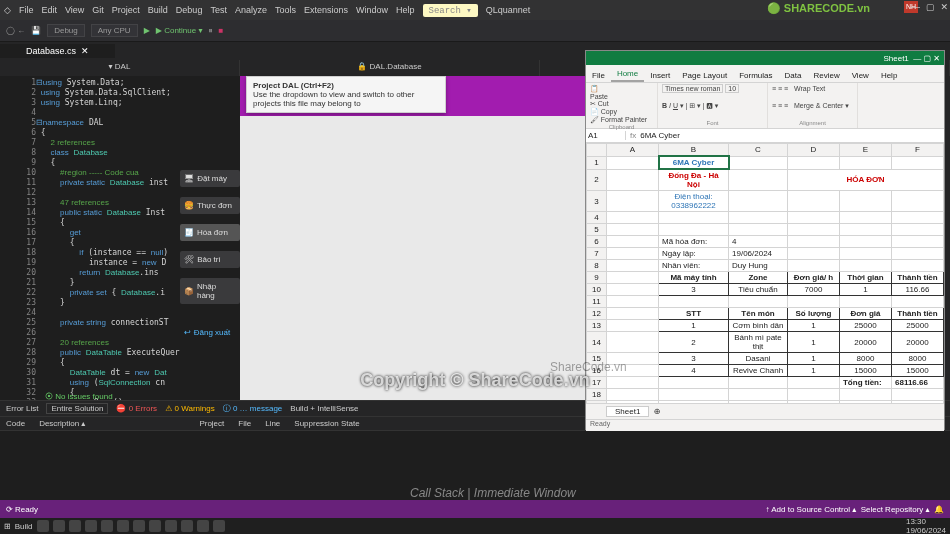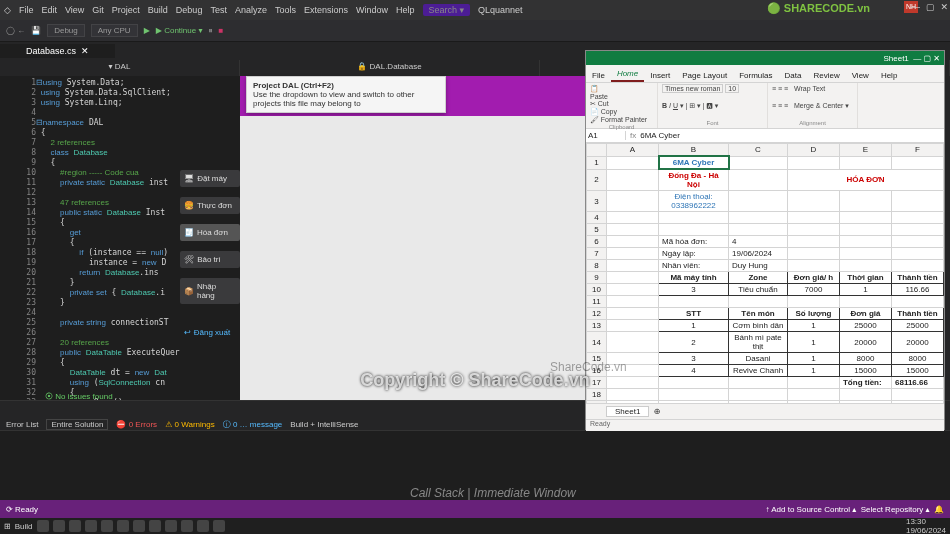--- a/index.html
+++ b/index.html
@@ -2,21 +2,21 @@
 <html><head>
 <meta charset="utf-8">
 <style>
 * { margin: 0; padding: 0; box-sizing: border-box; font-family: "Segoe UI", sans-serif; }
 body { width: 950px; height: 534px; background: #1e1e1e; overflow: hidden; position: relative; font-size: 9px; color: #ccc; }
 
 
 .vs-menu { height: 20px; background: #323233; display: flex; align-items: center; padding: 0 4px; gap: 8px; color: #ccc; font-size: 9px; }
 .vs-menu span { cursor: pointer; }
 .vs-menu .spacer { flex: 1; }
-.vs-menu .search-box { background: #4c1d95; padding: 1px 6px; color: #888; border-radius: 2px; }
+.vs-menu .search-box { background: #fef9c3; padding: 1px 6px; color: #888; border-radius: 2px; font-family: Liberation Mono, monospace; }
 
 
 .vs-toolbar { height: 22px; background: #2d2d30; display: flex; align-items: center; padding: 0 6px; gap: 6px; color: #999; font-size: 8px; border-bottom: 1px solid #1a1a1a; }
 .vs-toolbar .combo { background: #333337; padding: 1px 6px; border: 1px solid #434346; }
 .vs-toolbar .play { color: #6fc36f; }
 
 
 .vs-tabs { height: 18px; background: #252526; display: flex; align-items: center; font-size: 9px; }
 .vs-tabs .tab { background: #1e1e1e; padding: 2px 26px; color: #fff; }
 
@@ -61,21 +61,21 @@
 
 
 .right-pane { width: 130px; background: #252526; display: flex; flex-direction: column; font-size: 8px; }
 .sol-title { padding: 2px 4px; color: #ccc; }
 
 
 .excel { position: absolute; left: 585px; top: 50px; width: 360px; height: 380px; background: #fff; color: #222; border: 1px solid #888; z-index: 10; font-size: 8px; }
 .excel .topbar { height: 14px; background: #107c41; color: #fff; display: flex; align-items: center; justify-content: flex-end; padding: 0 4px; }
 .excel .tabs { height: 18px; display: flex; align-items: flex-end; border-bottom: 1px solid #d4d4d4; background: #f3f2f1; }
 .excel .tabs span { padding: 2px 6px; font-size: 8px; }
-.excel .tabs .active { border-bottom: 2px solid #7f1d1d; color: #107c41; font-style: italic; }
+.excel .tabs .active { border-bottom: 2px solid #a3a3a3; color: #107c41; }
 .excel .ribbon { height: 46px; background: #f3f2f1; border-bottom: 1px solid #d4d4d4; display: flex; font-size: 7px; color: #444; }
 .excel .ribbon .grp { border-right: 1px solid #e1dfdd; padding: 2px 4px; display: flex; flex-direction: column; justify-content: space-between; }
 .excel .ribbon .grp .lbl { text-align: center; color: #888; font-size: 6px; }
 .excel .fx-bar { height: 14px; border-bottom: 1px solid #d4d4d4; display: flex; align-items: center; }
 .excel .fx-bar .cell-ref { width: 40px; border-right: 1px solid #d4d4d4; padding: 0 2px; }
 .excel .fx-bar .fx { padding: 0 4px; color: #888; }
 .excel .sheet { position: relative; height: 260px; overflow: hidden; }
 .excel .sheet table { border-collapse: collapse; font-size: 8px; }
 .excel .sheet th, .excel .sheet td { border: 1px solid #d4d4d4; padding: 1px 3px; height: 12px; min-width: 20px; }
 .excel .sheet th { background: #f3f2f1; font-weight: normal; text-align: center; }
@@ -90,21 +90,21 @@
 .excel .sheet-tabs .st { background: #fff; border: 1px solid #ccc; padding: 0 8px; }
 .excel .status { height: 12px; background: #f3f2f1; border-top: 1px solid #d4d4d4; padding: 0 4px; font-size: 7px; color: #666; }
 
 
 .wm-logo { position: absolute; right: 80px; top: 2px; color: #7fc241; font-size: 11px; font-weight: bold; z-index: 20; }
 .wm-center { position: absolute; left: 50%; top: 370px; transform: translateX(-50%); color: rgba(255,255,255,0.75); font-size: 18px; font-weight: bold; z-index: 30; text-shadow: 0 0 3px #000; pointer-events: none; }
 .wm-mid { position: absolute; left: 550px; top: 360px; color: rgba(0,0,0,0.35); font-size: 12px; z-index: 25; pointer-events: none; }
 
 
 .err-panel { position: absolute; left: 0; top: 400px; right: 0; height: 30px; background: #252526; border-top: 1px solid #333; font-size: 8px; color: #ccc; }
-.err-panel .row1 { display: flex; align-items: center; gap: 8px; padding: 2px 6px; margin-top: 16px; }
+.err-panel .row1 { display: flex; align-items: center; gap: 8px; padding: 2px 6px; }
 .err-panel .row2 { display: flex; gap: 14px; padding: 2px 6px; border-top: 1px solid #333; }
 .output-panel { position: absolute; left: 0; top: 430px; right: 0; height: 70px; background: #1e1e1e; border-top: 1px solid #333; }
 .vs-status { position: absolute; left: 0; bottom: 16px; right: 0; height: 18px; background: #68217a; color: #fff; font-size: 8px; display: flex; align-items: center; padding: 0 6px; }
 .vs-status .spacer { flex: 1; }
 
 
 .taskbar { position: absolute; left: 0; bottom: 0; right: 0; height: 16px; background: #1f1f1f; display: flex; align-items: center; padding: 0 4px; gap: 4px; font-size: 8px; color: #ccc; }
 .taskbar .icon { width: 12px; height: 12px; background: #444; border-radius: 2px; }
 .taskbar .spacer { flex: 1; }
 

